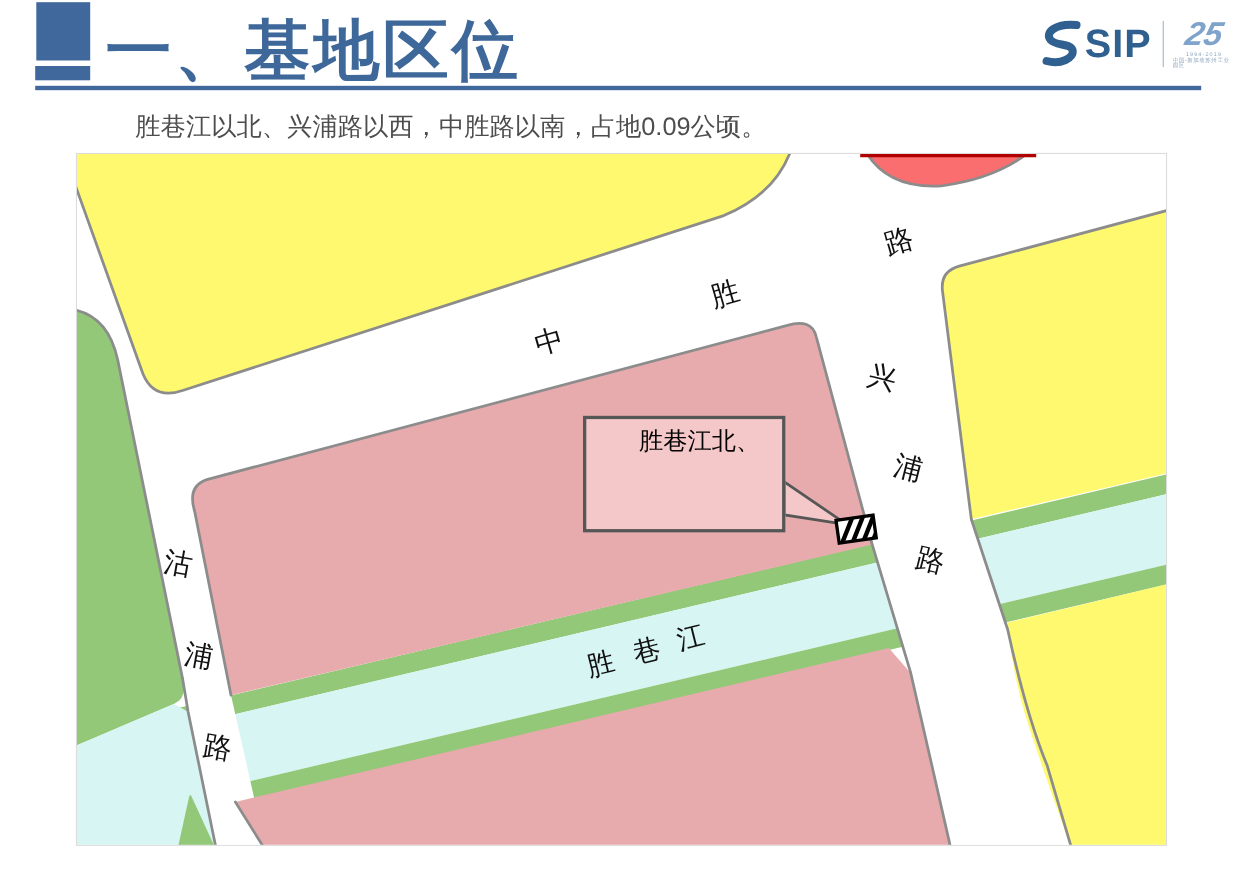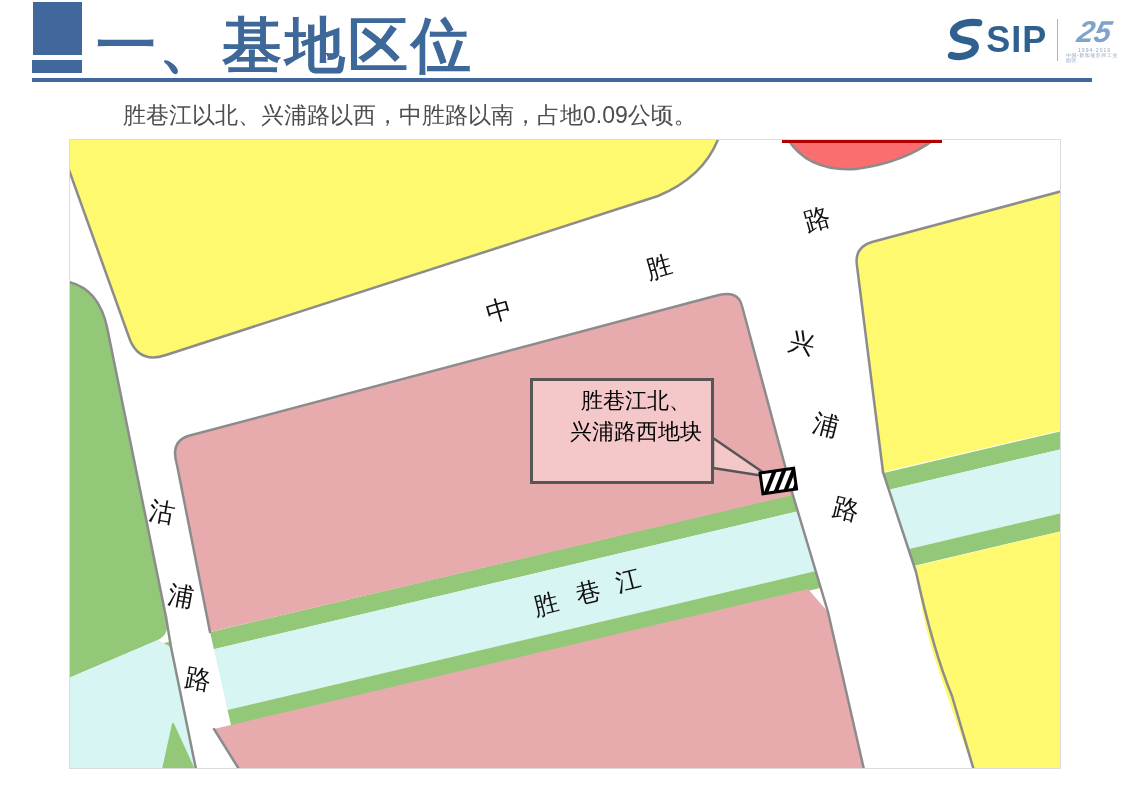--- a/index.html
+++ b/index.html
@@ -121,17 +121,16 @@
           <line x1="0" y1="26" x2="17" y2="-4"></line>
           <line x1="10" y1="26" x2="27" y2="-4"></line>
           <line x1="20" y1="26" x2="37" y2="-4"></line>
           <line x1="29" y1="26" x2="46" y2="-4"></line>
         </g>
       </g>
     </svg>
 
     <div class="callout">
       <div>胜巷江北、</div>
-      <div>兴浦路西地块</div>
     </div>
   </div>
 
 </div>
 
 </body></html>

